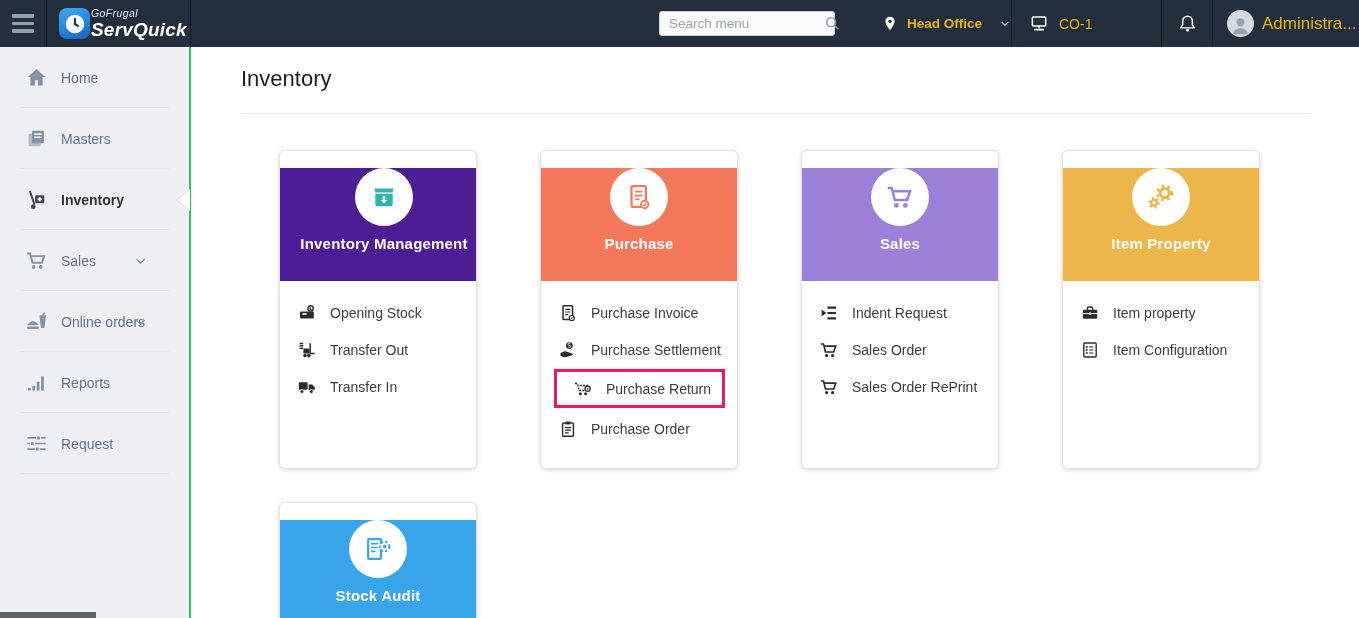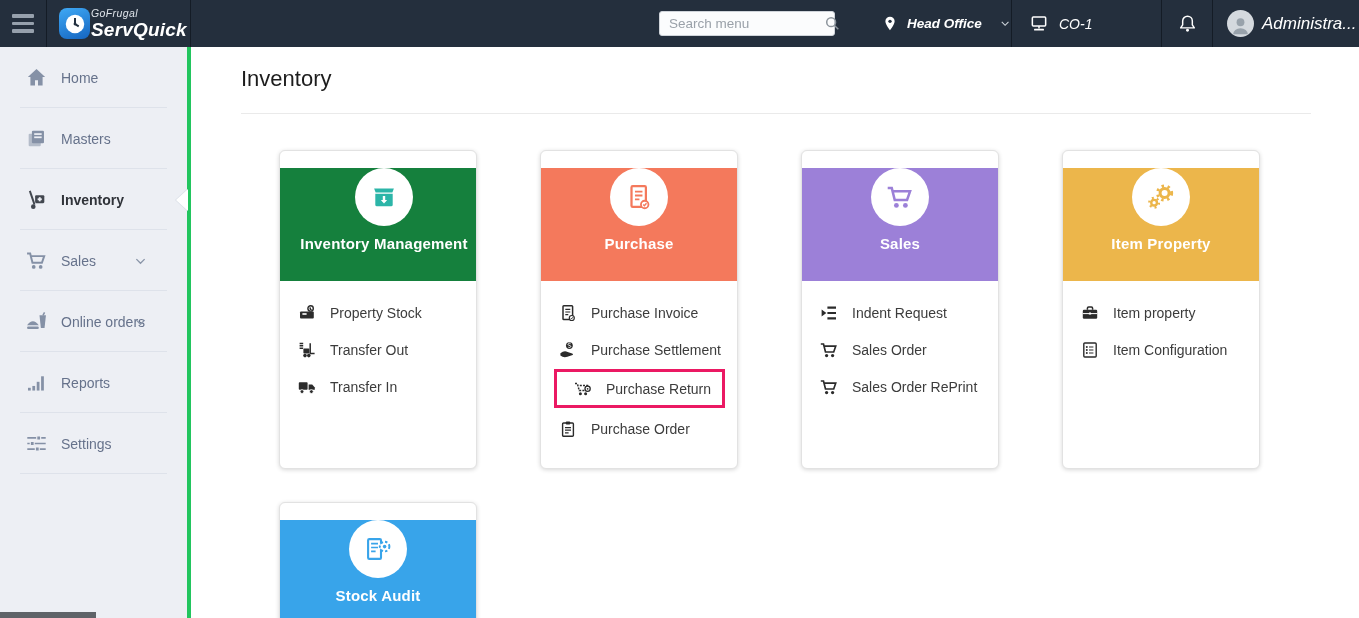--- a/index.html
+++ b/index.html
@@ -23,37 +23,37 @@
   .brand-bottom { font-size:19px; font-weight:700; color:#ffffff; letter-spacing:.2px; }
   .tb-spacer { flex:1; }
   .tb-search { position:relative; width:189px; margin-right:18px; }
   .tb-search input { width:176px; height:25px; border:1px solid #cfd4da; border-radius:3px;
                      background:#fbfcfd; padding:0 28px 0 9px; font-size:13.5px; color:#333;
                      font-family:"Liberation Sans",sans-serif; outline:none; }
   .tb-search input::placeholder { color:#9aa1a9; }
   .tb-search .search-ic { position:absolute; right:7px; top:4px; width:17px; height:17px; color:#8d959d; }
   .tb-store { width:146px; border-right:1px solid #141c26; padding-left:16px; gap:9px; cursor:pointer; }
   .tb-store .pin-ic { width:16px; height:19px; color:#ffffff; flex:none; }
-  .tb-label { color:#ffffff; font-size:13.5px; font-weight:600; white-space:nowrap;font-style:italic; }
+  .tb-label { color:#eab308; font-size:13.5px; font-weight:600; white-space:nowrap; }
   .tb-store .chev { width:13px; height:13px; color:#cfd5db; margin-left:8px; }
   .tb-co1 { width:150px; border-right:1px solid #141c26; padding-left:17px; gap:10px; cursor:pointer; }
   .tb-co1 .mon-ic { width:20px; height:19px; color:#fff; flex:none; }
   .tb-co1 .tb-label { font-weight:400; font-size:14px;text-align:right; }
   .tb-bell { width:51px; border-right:1px solid #141c26; justify-content:center; cursor:pointer; }
   .tb-bell .bell-ic { width:21px; height:22px; color:#fff; }
   .tb-user { width:146px; padding-left:14px; gap:8px; cursor:pointer; }
   .avatar { width:27px; height:27px; border-radius:50%; background:#d4d9de; overflow:hidden;
             display:flex; align-items:flex-end; justify-content:center; flex:none; }
   .avatar svg { width:23px; height:23px; color:#98a2ab; }
   .tb-user .tb-label { font-weight:400; font-size:17px; }
   .tb-user .chev-bold { width:14px; height:14px; color:#fff; margin-left:2px; }
 
   
   .sidebar { position:absolute; top:47px; left:0; bottom:0; width:191px;
-             background:#edeff4; border-right:4px solid #22c55e; z-index:20; }
+             background:#edeff4; border-right:2px solid #22c55e; z-index:20; }
   .side-item { position:relative; height:61px; display:flex; align-items:center;
                padding-left:25px; cursor:pointer; }
   .side-item::after { content:''; position:absolute; left:20px; right:20px; bottom:0;
                       border-bottom:1px solid #dee2ea; }
   .side-item .s-ic { width:23px; height:23px; color:#8591a6; margin-right:13px; flex:none; }
   .side-item .s-label { font-size:14px; color:#66728b; }
   .side-item.active .s-label { color:#303339; font-weight:700; }
   .side-item.active .s-ic { color:#42474f; }
   .side-item.active .notch { position:absolute; right:-1px; top:50%; transform:translateY(-50%);
       width:0; height:0; border-top:11px solid transparent; border-bottom:11px solid transparent;
@@ -339,46 +339,46 @@
   <div class="side-item">
     <svg class="s-ic">
         <use href="#sy-bars"></use>
       </svg>
     <span class="s-label">Reports</span>
   </div>
   <div class="side-item">
     <svg class="s-ic">
         <use href="#sy-sliders"></use>
       </svg>
-    <span class="s-label">Settings</span>
+    <span class="s-label">Request</span>
   </div>
   <div class="hscroll-thumb"></div>
 </nav>
 
 <main class="main">
   <h1 class="page-title">Inventory</h1>
   <div class="title-rule"></div>
 
   <div class="cards">
 
     <section class="card">
-      <div class="card-head" style="background: #15803d; padding-left: 12px;">
+      <div class="card-head" style="background: #4c1d95; padding-left: 12px;">
         <div class="head-circle">
           <svg style="color: rgb(44, 181, 168);">
               <use href="#sy-stock-box"></use>
             </svg>
         </div>
         <div class="card-title">Inventory Management</div>
       </div>
       <div class="card-body">
         <div class="card-item">
           <svg class="c-ic">
               <use href="#sy-opening-stock"></use>
             </svg>
-          <span class="c-label">Property Stock</span>
+          <span class="c-label">Opening Stock</span>
         </div>
         <div class="card-item">
           <svg class="c-ic">
               <use href="#sy-forklift"></use>
             </svg>
           <span class="c-label">Transfer Out</span>
         </div>
         <div class="card-item">
           <svg class="c-ic">
               <use href="#sy-truck"></use>

